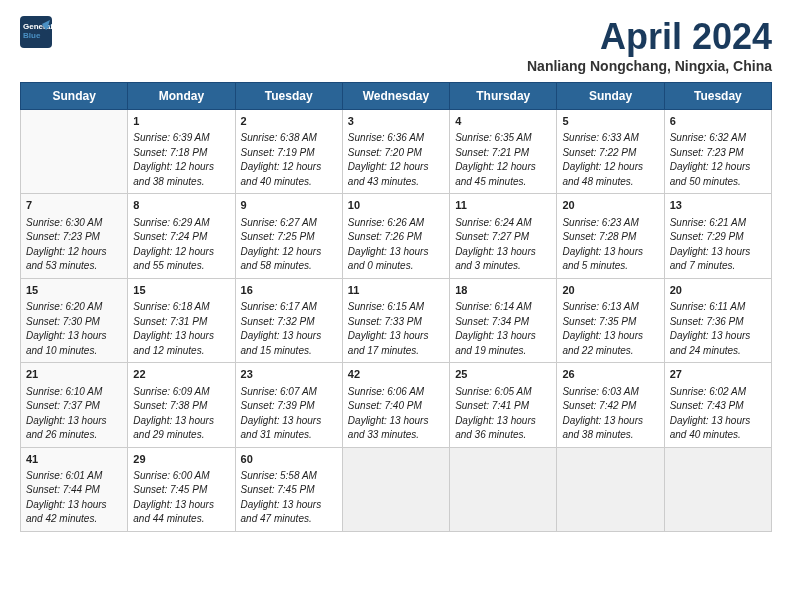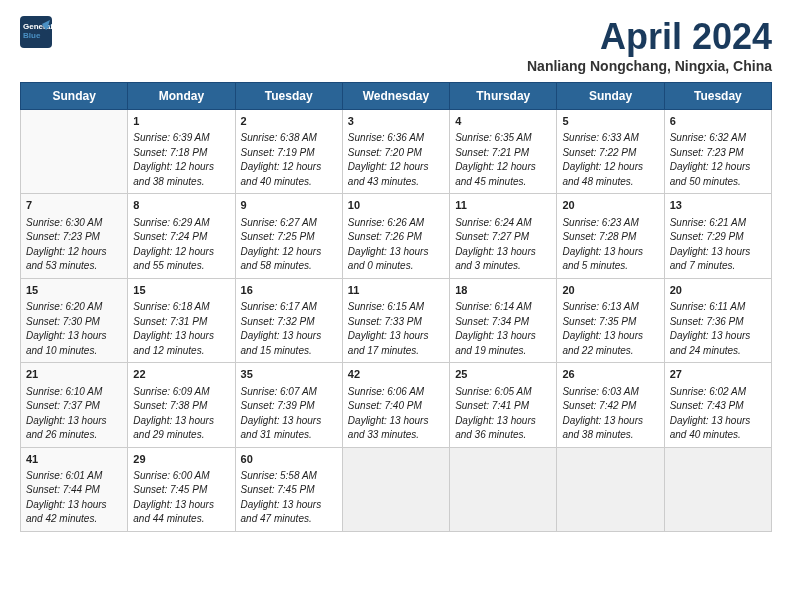--- a/index.html
+++ b/index.html
@@ -199,21 +199,21 @@
       <tr>
         <td>
           <span class="day-num">21</span>
           <div class="cell-content">Sunrise: 6:10 AM<br>Sunset: 7:37 PM<br><span style="font-weight: normal;">Daylight: 13 hours</span><br>and 26 minutes.</div>
         </td>
         <td>
           <span class="day-num">22</span>
           <div class="cell-content">Sunrise: 6:09 AM<br>Sunset: 7:38 PM<br><span style="font-weight: normal;">Daylight: 13 hours</span><br>and 29 minutes.</div>
         </td>
         <td>
-          <span class="day-num">35</span>
+          <span class="day-num">23</span>
           <div class="cell-content">Sunrise: 6:07 AM<br>Sunset: 7:39 PM<br><span style="font-weight: normal;">Daylight: 13 hours</span><br>and 31 minutes.</div>
         </td>
         <td>
           <span class="day-num">42</span>
           <div class="cell-content">Sunrise: 6:06 AM<br>Sunset: 7:40 PM<br><span style="font-weight: normal;">Daylight: 13 hours</span><br>and 33 minutes.</div>
         </td>
         <td>
           <span class="day-num">25</span>
           <div class="cell-content">Sunrise: 6:05 AM<br>Sunset: 7:41 PM<br><span style="font-weight: normal;">Daylight: 13 hours</span><br>and 36 minutes.</div>
         </td>

